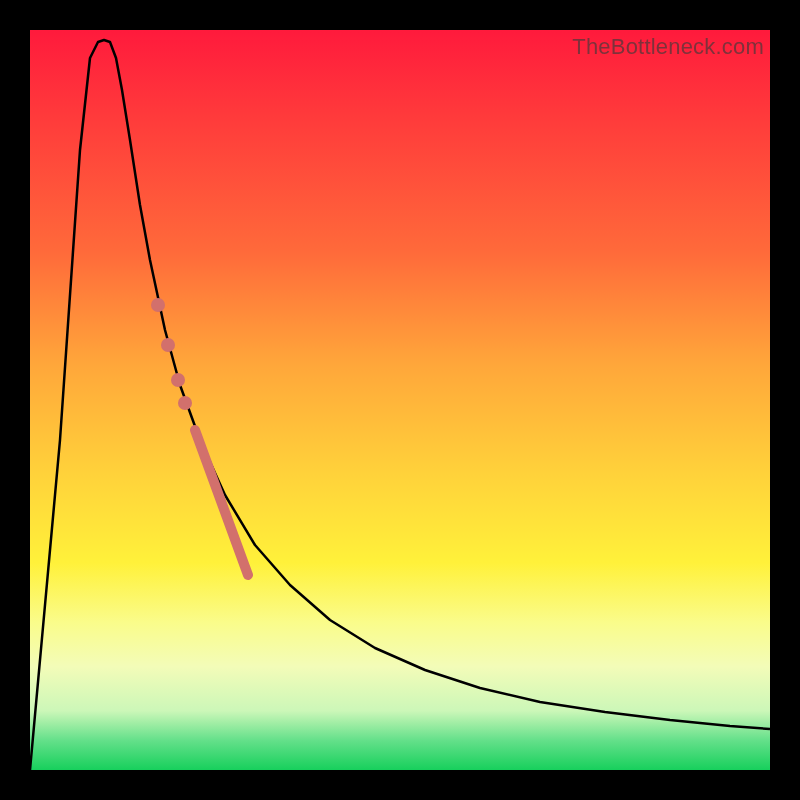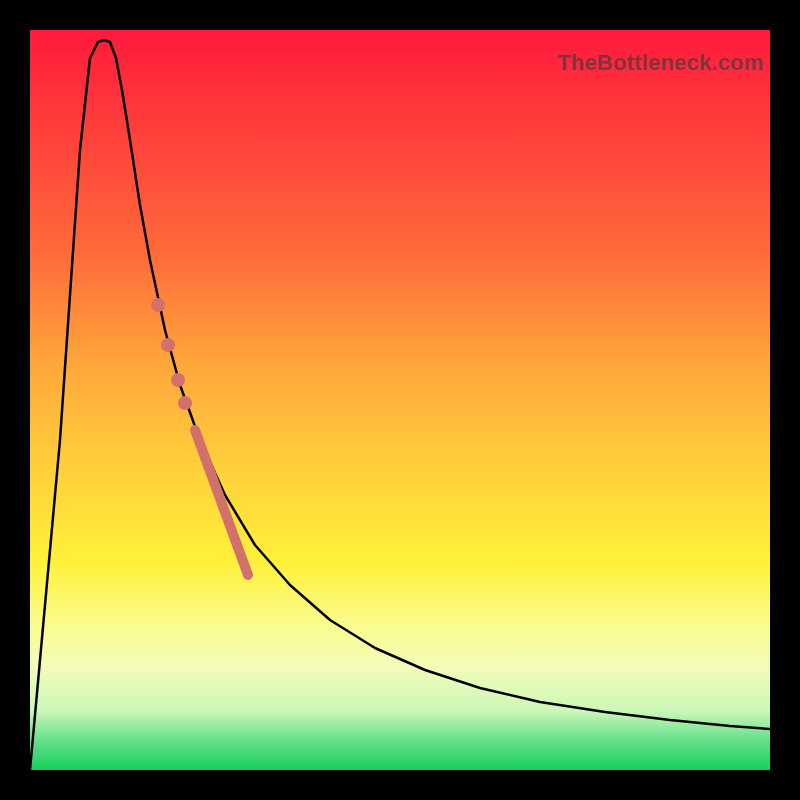--- a/index.html
+++ b/index.html
@@ -32,25 +32,25 @@
       #fafc8a 80%,
       #f3fcb8 86%,
       #ccf7b8 92%,
       #64e08a 96%,
       #17d05c 100%
     );
     overflow: hidden;
   }
   .watermark {
     position: absolute;
-    top: 20px;
+    top: 4px;
     right: 6px;
     font-family: Arial, Helvetica, sans-serif;
     font-size: 22px;
-    font-weight: 700;
+    font-weight: 400;
     color: #3b3b3b;
     opacity: 0.65;
     letter-spacing: 0.2px;
     user-select: none;
   }
   svg {
     position: absolute;
     left: 0;
     top: 0;
   }

